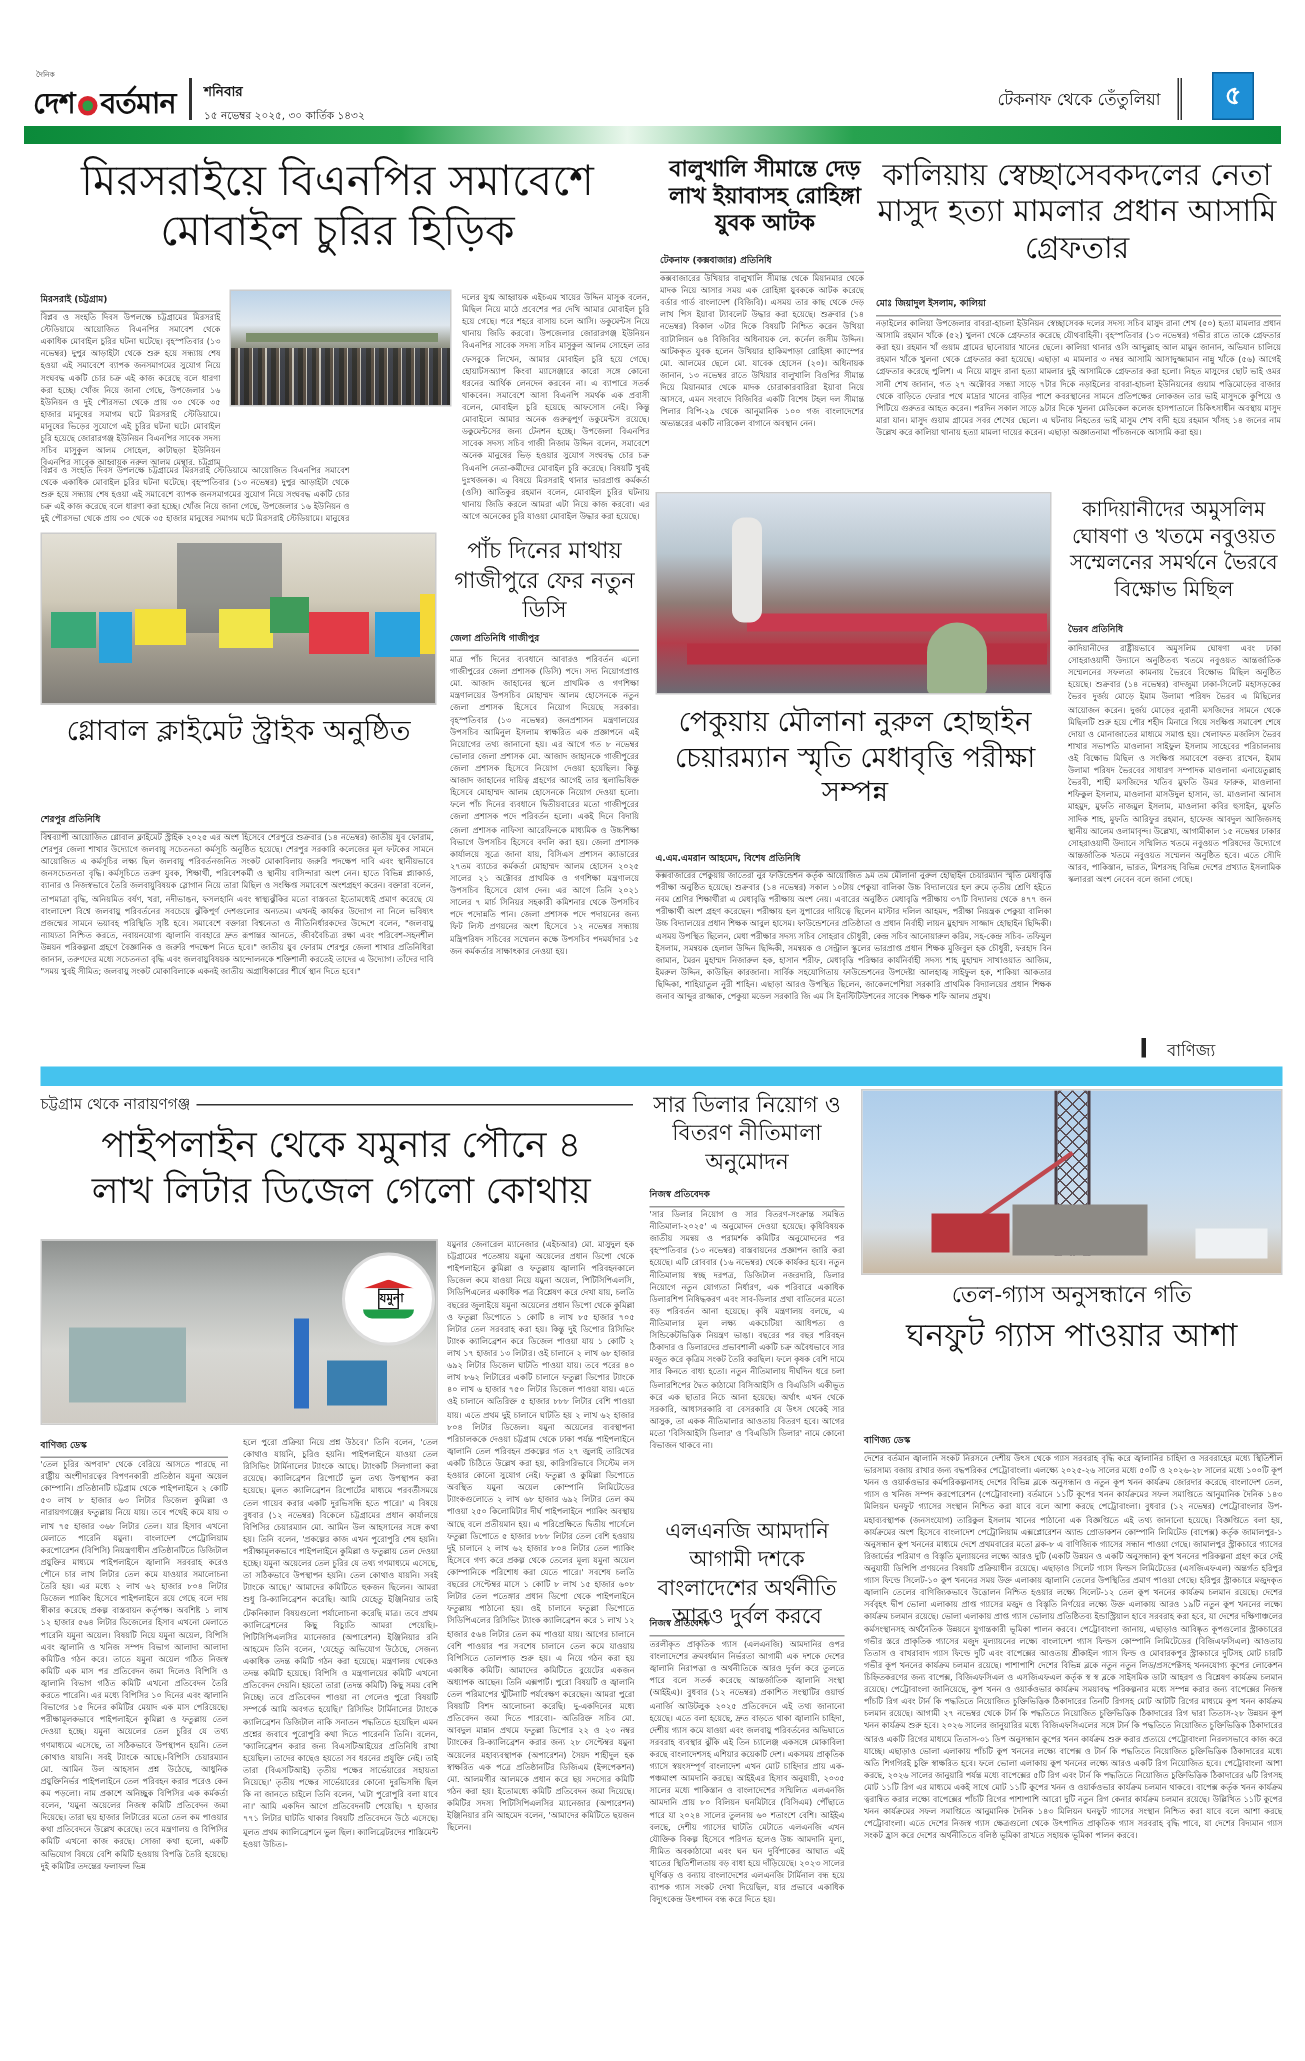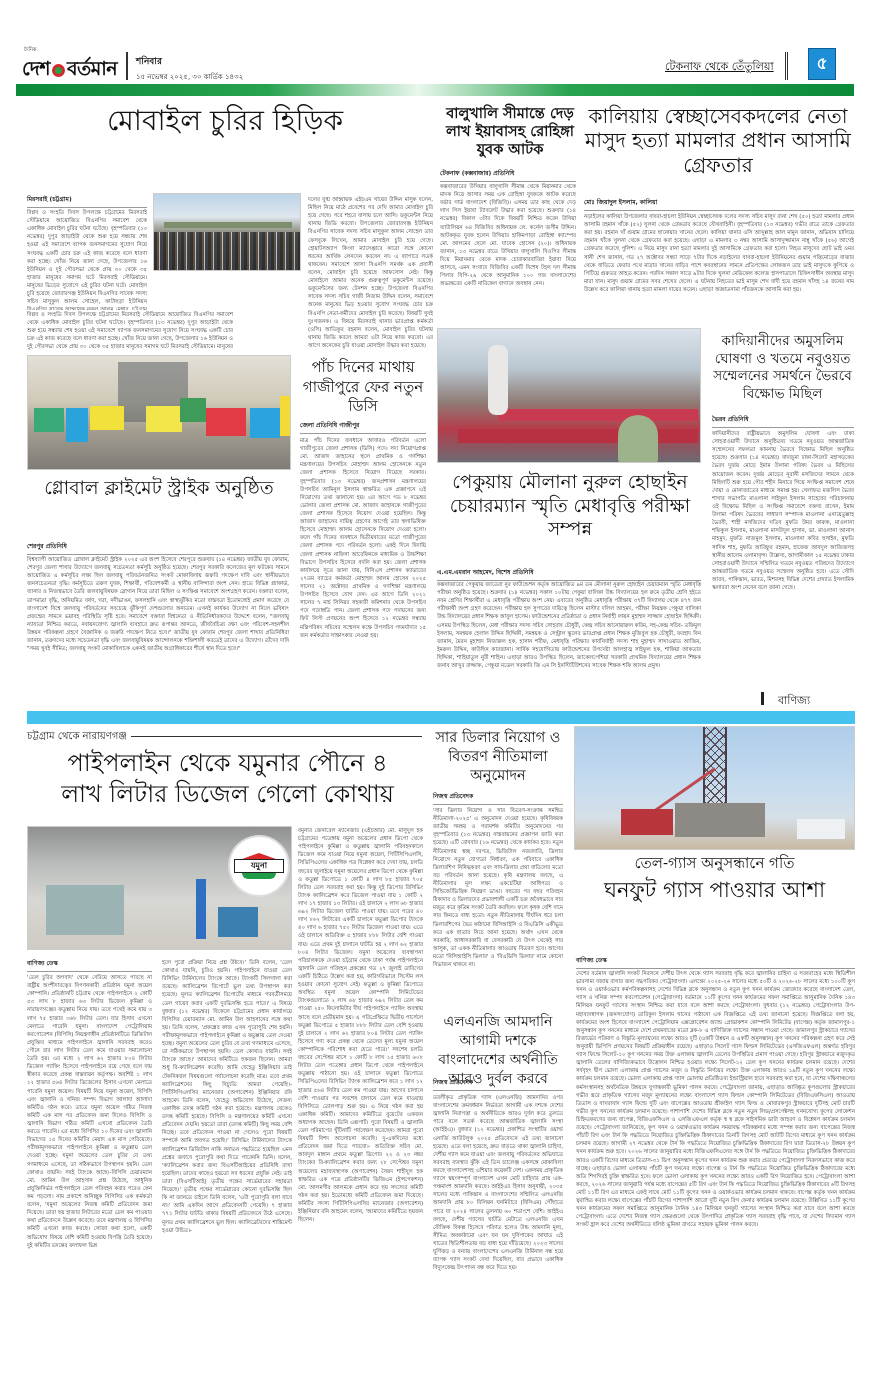--- a/index.html
+++ b/index.html
@@ -8,21 +8,21 @@
   .abs { position: absolute; }
   
   .masthead-sub { font-size: 5px; color: #333; }
   .logo { font-family: "DejaVu Serif", serif; font-weight: bold; font-size: 19px; color: #111; letter-spacing: -0.5px; display: flex; align-items: center; gap: 2px; }
   .logo-dot { width: 13px; height: 13px; border-radius: 50%; background: #d7262e; display: inline-block; position: relative; }
   .logo-dot::after { content: ""; position: absolute; left: 3px; top: 3px; width: 7px; height: 7px; border-radius: 50%; background: #2e9e47; }
   .tagline { font-size: 4.5px; color: #333; border-top: 1px solid #555; padding-top: 1px; text-align: right; width: 80px; }
   .vrule { width: 2px; background: #333; }
   .day { font-size: 9px; font-weight: bold; }
   .date { font-size: 7px; color: #222; }
-  .section-right { font-size: 11px; color: #111; text-decoration: underline; }
+  .section-right { font-size: 11px; color: #111; }
   .page-no { width: 28px; height: 32px; background: #1e8fd6; border: 1px solid #0b5f99; color: #fff; font-size: 17px; font-weight: bold; display: flex; align-items: center; justify-content: center; }
   .green-band { background: linear-gradient(90deg, #0b8a3a 0%, #27a24f 30%, #e9f7ec 48%, #27a24f 66%, #0b8a3a 100%); }
   .blue-band { background: #45c3ee; }
   
   .hl { font-family: "DejaVu Serif", serif; color: #111; text-align: center; line-height: 1.18; font-weight: normal; }
   .byline { font-size: 6px; font-weight: bold; color: #222; border-bottom: 1px solid #999; padding-bottom: 2px; }
   .body { font-size: 5.4px; line-height: 1.5; color: #333; text-align: justify; }
   .photo { overflow: hidden; border: 1px solid #ccc; }
   .section-label { font-size: 11px; color: #222; }
   .kicker { font-size: 10px; color: #222; }
@@ -44,20 +44,21 @@
 <div class="abs" style="left:136px;top:54px;">
   <div class="day">শনিবার</div>
   <div class="date" style="margin-top:2px;">১৫ নভেম্বর ২০২৫, ৩০ কার্তিক ১৪৩২</div>
 </div>
 <div class="abs section-right" style="left:665px;top:58px;">টেকনাফ থেকে তেঁতুলিয়া</div>
 <div class="abs vrule" style="left:785px;top:52px;height:28px;width:3px;border-left:1px solid #333;border-right:1px solid #333;background:#fff;"></div>
 <div class="abs page-no" style="left:808px;top:48px;">৫</div>
 <div class="abs green-band" style="left:16px;top:84px;width:838px;height:12px;"></div>
 
 <div class="abs hl" style="left:20px;top:104px;width:410px;font-size:28px;">
+  <div>মিরসরাইয়ে বিএনপির সমাবেশে</div>
   <div>মোবাইল চুরির হিড়িক</div>
 </div>
 <div class="abs byline" style="left:27px;top:194px;width:120px;">মিরসরাই (চট্টগ্রাম)</div>
 <div class="abs body" style="left:27px;top:208px;width:120px;height:102px;overflow:hidden;">
   <span>বিপ্লব ও সংহতি দিবস উপলক্ষে চট্টগ্রামের মিরসরাই স্টেডিয়ামে আয়োজিত বিএনপির সমাবেশ থেকে একাধিক মোবাইল চুরির ঘটনা ঘটেছে। বৃহস্পতিবার (১৩ নভেম্বর) দুপুর আড়াইটা থেকে শুরু হয়ে সন্ধ্যায় শেষ হওয়া এই সমাবেশে ব্যাপক জনসমাগমের সুযোগ নিয়ে সংঘবদ্ধ একটি চোর চক্র এই কাজ করেছে বলে ধারণা করা হচ্ছে। খোঁজ নিয়ে জানা গেছে, উপজেলার ১৬ ইউনিয়ন ও দুই পৌরসভা থেকে প্রায় ৩০ থেকে ৩৫ হাজার মানুষের সমাগম ঘটে মিরসরাই স্টেডিয়ামে। মানুষের ভিড়ের সুযোগে এই চুরির ঘটনা ঘটে। মোবাইল চুরি হয়েছে জোরারগঞ্জ ইউনিয়ন বিএনপির সাবেক সদস্য সচিব মাসুকুল আলম সোহেল, কাটাছড়া ইউনিয়ন বিএনপির সাবেক আহ্বায়ক নুরুল আলম মেম্বার, চট্টগ্রাম উত্তর জেলা যুবদলের যুগ্ম আহ্বায়ক শওকত আকবর সোহাগ, উপজেলা ওলামা দলের যুগ্ম সম্পাদক এইচএম খায়ের উদ্দিন মাসুক, মঘাদিয়া ইউনিয়ন বিএনপির সদস্য রেজাউল করিমসহ একাধিক ব্যক্তির মোবাইল চুরির ঘটনা ঘটেছে। এছাড়া কয়েকজনের মানিব্যাগ চুরির অভিযোগ উঠেছে। উপজেলা ওলামা</span>
 </div>
 <div class="abs photo" style="left:153px;top:193px;width:148px;height:78px;background:linear-gradient(180deg,#bcd3e8 0%,#dfe7ee 30%,#a2a59a 45%,#6b6e5a 60%,#3c3b36 100%);">
   <div style="position:absolute;left:0;right:0;bottom:0;height:38px;background:repeating-linear-gradient(90deg,#2b2a28 0 3px,#5a4e44 3px 5px,#d6d1c7 5px 6px,#3a3d48 6px 9px);opacity:0.85;"></div>
   <div style="position:absolute;left:10px;top:28px;width:128px;height:6px;background:#7d8f6c;"></div>
 </div>
@@ -124,21 +125,21 @@
 <div class="abs hl" style="left:30px;top:748px;width:395px;font-size:24px;line-height:1.3;">
   <div>পাইপলাইন থেকে যমুনার পৌনে ৪</div>
   <div>লাখ লিটার ডিজেল গেলো কোথায়</div>
 </div>
 <div class="abs photo" style="left:27px;top:826px;width:265px;height:124px;background:linear-gradient(180deg,#8e918f 0%,#b9bcba 30%,#d7d7d3 60%,#cfcbc4 100%);">
   <div style="position:absolute;left:18px;top:58px;width:78px;height:50px;background:#9bb3b3;"></div>
   <div style="position:absolute;left:168px;top:52px;width:10px;height:60px;background:#2f6fc2;"></div>
   <div style="position:absolute;left:190px;top:80px;width:40px;height:30px;background:#3a7fb0;"></div>
   <div style="position:absolute;left:200px;top:8px;width:62px;height:62px;border-radius:50%;background:#fff;border:2px solid #ddd;display:flex;align-items:center;justify-content:center;flex-direction:column;">
     <div style="width:34px;height:6px;background:#d82a2a;clip-path:polygon(0 100%,50% 0,100% 100%);"></div>
-    <div style="width:50px;font-size:8px;font-weight:bold;text-align:center;border:1px solid #222;line-height:12px;color:#111;">যমুনা</div>
+    <div style="width:14px;font-size:8px;font-weight:bold;text-align:center;border:1px solid #222;line-height:12px;color:#111;">যমুনা</div>
     <div style="width:34px;height:6px;background:#1f9d48;border-radius:0 0 18px 18px;"></div>
   </div>
 </div>
 <div class="abs byline" style="left:27px;top:958px;width:125px;">বাণিজ্য ডেস্ক</div>
 <div class="abs body" style="left:27px;top:973px;width:125px;height:330px;overflow:hidden;">'তেল চুরির অপবাদ' থেকে বেরিয়ে আসতে পারছে না রাষ্ট্রীয় অংশীদারত্বের বিপণনকারী প্রতিষ্ঠান যমুনা অয়েল কোম্পানি। প্রতিষ্ঠানটি চট্টগ্রাম থেকে পাইপলাইনে ২ কোটি ৫৩ লাখ ৮ হাজার ৬৩ লিটার ডিজেল কুমিল্লা ও নারায়ণগঞ্জের ফতুল্লায় নিয়ে যায়। তবে পথেই কমে যায় ৩ লাখ ৭৫ হাজার ৩৬৮ লিটার তেল। যার হিসাব এখনো মেলাতে পারেনি যমুনা। বাংলাদেশ পেট্রোলিয়াম করপোরেশন (বিপিসি) নিয়ন্ত্রণাধীন প্রতিষ্ঠানটিতে ডিজিটাল প্রযুক্তির মাধ্যমে পাইপলাইনে জ্বালানি সরবরাহ করেও পৌনে চার লাখ লিটার তেল কমে যাওয়ার সমালোচনা তৈরি হয়। এর মধ্যে ২ লাখ ৬২ হাজার ৮০৪ লিটার ডিজেল প্যাকিং হিসেবে পাইপলাইনে রয়ে গেছে বলে দায় স্বীকার করেছে প্রকল্প বাস্তবায়ন কর্তৃপক্ষ। অবশিষ্ট ১ লাখ ১২ হাজার ৫৬৪ লিটার ডিজেলের হিসাব এখনো মেলাতে পারেনি যমুনা অয়েল। বিষয়টি নিয়ে যমুনা অয়েল, বিপিসি এবং জ্বালানি ও খনিজ সম্পদ বিভাগ আলাদা আলাদা কমিটিও গঠন করে। তাতে যমুনা অয়েল গঠিত নিজস্ব কমিটি এক মাস পর প্রতিবেদন জমা দিলেও বিপিসি ও জ্বালানি বিভাগ গঠিত কমিটি এখনো প্রতিবেদন তৈরি করতে পারেনি। এর মধ্যে বিপিসির ১০ দিনের এবং জ্বালানি বিভাগের ১৫ দিনের কমিটির মেয়াদ এক মাস পেরিয়েছে। পরীক্ষামূলকভাবে পাইপলাইনে কুমিল্লা ও ফতুল্লায় তেল দেওয়া হচ্ছে। যমুনা অয়েলের তেল চুরির যে তথ্য গণমাধ্যমে এসেছে, তা সঠিকভাবে উপস্থাপন হয়নি। তেল কোথাও যায়নি। সবই ট্যাংকে আছে।-বিপিসি চেয়ারম্যান মো. আমিন উল আহসান প্রশ্ন উঠেছে, আধুনিক প্রযুক্তিনির্ভর পাইপলাইনে তেল পরিবহন করার পরেও কেন কম পড়লো। নাম প্রকাশে অনিচ্ছুক বিপিসির এক কর্মকর্তা বলেন, 'যমুনা অয়েলের নিজস্ব কমিটি প্রতিবেদন জমা দিয়েছে। তারা ছয় হাজার লিটারের মতো তেল কম পাওয়ার কথা প্রতিবেদনে উল্লেখ করেছে। তবে মন্ত্রণালয় ও বিপিসির কমিটি এখনো কাজ করছে। সোজা কথা হলো, একটি অভিযোগ বিষয়ে বেশি কমিটি হওয়ায় বিপত্তি তৈরি হয়েছে। দুই কমিটির তদন্তের ফলাফল ভিন্ন</div>
 <div class="abs body" style="left:162px;top:958px;width:130px;height:345px;overflow:hidden;">হলে পুরো প্রক্রিয়া নিয়ে প্রশ্ন উঠবে।' তিনি বলেন, 'তেল কোথাও যায়নি, চুরিও হয়নি। পাইপলাইনে যাওয়া তেল রিসিভিং টার্মিনালের ট্যাংকে আছে। ট্যাংকটি সিলগালা করা রয়েছে। ক্যালিব্রেশন রিপোর্টে ভুল তথ্য উপস্থাপন করা হয়েছে। মূলত ক্যালিব্রেশন রিপোর্টের মাধ্যমে পরবর্তীসময়ে তেল গায়েব করার একটি দুরভিসন্ধি হতে পারে।' এ বিষয়ে বুধবার (১২ নভেম্বর) বিকেলে চট্টগ্রামের প্রধান কার্যালয়ে বিপিসির চেয়ারম্যান মো. আমিন উল আহসানের সঙ্গে কথা হয়। তিনি বলেন, 'প্রকল্পের কাজ এখন পুরোপুরি শেষ হয়নি। পরীক্ষামূলকভাবে পাইপলাইনে কুমিল্লা ও ফতুল্লায় তেল দেওয়া হচ্ছে। যমুনা অয়েলের তেল চুরির যে তথ্য গণমাধ্যমে এসেছে, তা সঠিকভাবে উপস্থাপন হয়নি। তেল কোথাও যায়নি। সবই ট্যাংকে আছে।' আমাদের কমিটিতে হুকজন ছিলেন। আমরা শুধু রি-ক্যালিব্রেশন করেছি। আমি যেহেতু ইঞ্জিনিয়ার তাই টেকনিক্যাল বিষয়গুলো পর্যালোচনা করেছি মাত্র। তবে প্রথম ক্যালিব্রেশনের কিছু বিচ্যুতি আমরা পেয়েছি।- পিটিসিপিএলসির ম্যানেজার (অপারেশন) ইঞ্জিনিয়ার রনি আহমেদ তিনি বলেন, 'যেহেতু অভিযোগ উঠেছে, সেজন্য একাধিক তদন্ত কমিটি গঠন করা হয়েছে। মন্ত্রণালয় থেকেও তদন্ত কমিটি হয়েছে। বিপিসি ও মন্ত্রণালয়ের কমিটি এখনো প্রতিবেদন দেয়নি। হয়তো তারা (তদন্ত কমিটি) কিছু সময় বেশি নিচ্ছে। তবে প্রতিবেদন পাওয়া না গেলেও পুরো বিষয়টি সম্পর্কে আমি অবগত হয়েছি।' রিসিভিং টার্মিনালের ট্যাংকে ক্যালিব্রেশন ডিজিটাল নাকি সনাতন পদ্ধতিতে হয়েছিল এমন প্রশ্নের জবাবে পুরোপুরি কথা দিতে পারেননি তিনি। বলেন, 'ক্যালিব্রেশন করার জন্য বিএসটিআইয়ের প্রতিনিধি রাখা হয়েছিল। তাদের কাছেও হয়তো সব ধরনের প্রযুক্তি নেই। তাই তারা (বিএসটিআই) তৃতীয় পক্ষের সার্ভেয়ারের সহায়তা নিয়েছে।' তৃতীয় পক্ষের সার্ভেয়ারের কোনো দুরভিসন্ধি ছিল কি না জানতে চাইলে তিনি বলেন, 'এটা পুরোপুরি বলা যাবে না।' আমি একদিন আগে প্রতিবেদনটি পেয়েছি। ৭ হাজার ৭৭১ লিটার ঘাটতি থাকার বিষয়টি প্রতিবেদনে উঠে এসেছে। মূলত প্রথম ক্যালিব্রেশনে ভুল ছিল। ক্যালিব্রেটরদের শাস্তিমেন্ট হওয়া উচিত।-</div>
 <div class="abs body" style="left:298px;top:826px;width:125px;height:477px;overflow:hidden;">যমুনার জেনারেল ম্যানেজার (এইচআর) মো. মাসুদুল হক চট্টগ্রামের পতেঙ্গায় যমুনা অয়েলের প্রধান ডিপো থেকে পাইপলাইনে কুমিল্লা ও ফতুল্লায় জ্বালানি পরিবহনকালে ডিজেল কমে যাওয়া নিয়ে যমুনা অয়েল, পিটিসিপিএলসি, সিডিপিএলের একাধিক পত্র বিশ্লেষণ করে দেখা যায়, চলতি বছরের জুলাইয়ে যমুনা অয়েলের প্রধান ডিপো থেকে কুমিল্লা ও ফতুল্লা ডিপোতে ১ কোটি ৪ লাখ ৮৫ হাজার ৭০৫ লিটার তেল সরবরাহ করা হয়। কিন্তু দুই ডিপোর রিসিভিং ট্যাংক ক্যালিব্রেশন করে ডিজেল পাওয়া যায় ১ কোটি ২ লাখ ১৭ হাজার ১৩ লিটার। ওই চালানে ২ লাখ ৬৮ হাজার ৬৯২ লিটার ডিজেল ঘাটতি পাওয়া যায়। তবে পরের ৪০ লাখ ৮৬২ লিটারের একটি চালানে ফতুল্লা ডিপোর ট্যাংকে ৪০ লাখ ৬ হাজার ৭৫০ লিটার ডিজেল পাওয়া যায়। এতে ওই চালানে অতিরিক্ত ৫ হাজার ৮৮৮ লিটার বেশি পাওয়া যায়। এতে প্রথম দুই চালানে ঘাটতি হয় ২ লাখ ৬২ হাজার ৮০৪ লিটার ডিজেল। যমুনা অয়েলের ব্যবস্থাপনা পরিচালককে দেওয়া চট্টগ্রাম থেকে ঢাকা পর্যন্ত পাইপলাইনে জ্বালানি তেল পরিবহন প্রকল্পের গত ২৭ জুলাই তারিখের একটি চিঠিতে উল্লেখ করা হয়, কারিগরিভাবে সিস্টেম লস হওয়ার কোনো সুযোগ নেই। ফতুল্লা ও কুমিল্লা ডিপোতে অবস্থিত যমুনা অয়েল কোম্পানি লিমিটেডের ট্যাংকগুলোতে ২ লাখ ৬৮ হাজার ৬৯২ লিটার তেল কম পাওয়া ২৫০ কিলোমিটার দীর্ঘ পাইপলাইনে প্যাকিং অবস্থায় আছে বলে প্রতীয়মান হয়। এ পরিপ্রেক্ষিতে দ্বিতীয় পার্সেলে ফতুল্লা ডিপোতে ৫ হাজার ৮৮৮ লিটার তেল বেশি হওয়ায় দুই চালানে ২ লাখ ৬২ হাজার ৮০৪ লিটার তেল প্যাকিং হিসেবে গণ্য করে প্রকল্প থেকে তেলের মূল্য যমুনা অয়েল কোম্পানিকে পরিশোধ করা যেতে পারে।' সবশেষ চলতি বছরের সেপ্টেম্বর মাসে ১ কোটি ৮ লাখ ১৫ হাজার ৬০৮ লিটার তেল পতেঙ্গার প্রধান ডিপো থেকে পাইপলাইনে ফতুল্লায় পাঠানো হয়। ওই চালানে ফতুল্লা ডিপোতে সিডিপিএলের রিসিভিং ট্যাংক ক্যালিব্রেশন করে ১ লাখ ১২ হাজার ৫৬৪ লিটার তেল কম পাওয়া যায়। আগের চালানে বেশি পাওয়ার পর সবশেষ চালানে তেল কমে যাওয়ায় বিপিসিতে তোলপাড় শুরু হয়। এ নিয়ে গঠন করা হয় একাধিক কমিটি। আমাদের কমিটিতে বুয়েটের একজন অধ্যাপক আছেন। তিনি এক্সপার্ট। পুরো বিষয়টি ও জ্বালানি তেল পরিমাপের খুঁটিনাটি পর্যবেক্ষণ করেছেন। আমরা পুরো বিষয়টি বিশদ আলোচনা করেছি। দু-একদিনের মধ্যে প্রতিবেদন জমা দিতে পারবো।- অতিরিক্ত সচিব মো. আবদুল মান্নান প্রথমে ফতুল্লা ডিপোর ২২ ও ২৩ নম্বর ট্যাংকের রি-ক্যালিব্রেশন করার জন্য ২৮ সেপ্টেম্বর যমুনা অয়েলের মহাব্যবস্থাপক (অপারেশন) সৈয়দ শাহীদুল হক স্বাক্ষরিত এক পত্রে প্রতিষ্ঠানটির ডিজিএম (ইন্সপেকশন) মো. আলমগীর আলমকে প্রধান করে ছয় সদস্যের কমিটি গঠন করা হয়। ইতোমধ্যে কমিটি প্রতিবেদন জমা দিয়েছে। কমিটির সদস্য পিটিসিপিএলসির ম্যানেজার (অপারেশন) ইঞ্জিনিয়ার রনি আহমেদ বলেন, 'আমাদের কমিটিতে ছয়জন ছিলেন।</div>
 
 <div class="abs hl" style="left:432px;top:728px;width:132px;font-size:14.5px;line-height:1.3;">সার ডিলার নিয়োগ ও বিতরণ নীতিমালা অনুমোদন</div>
 <div class="abs byline" style="left:433px;top:791px;width:130px;">নিজস্ব প্রতিবেদক</div>

